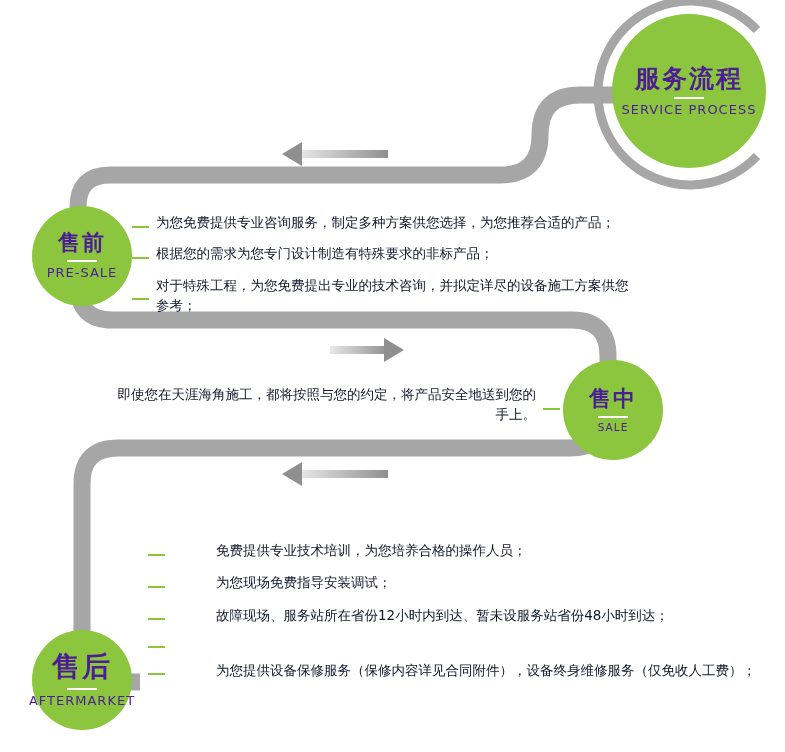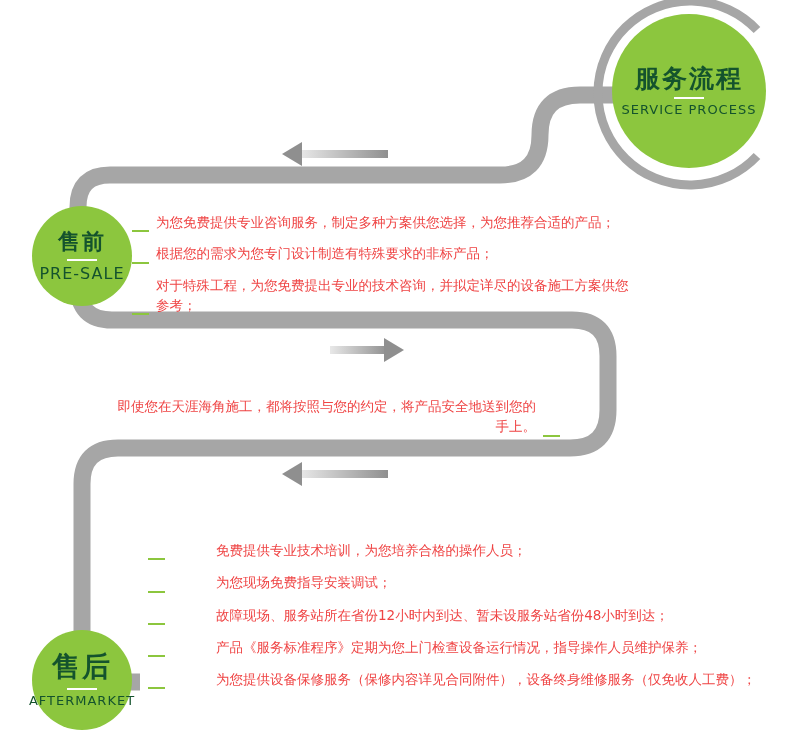--- a/index.html
+++ b/index.html
@@ -23,21 +23,21 @@
     top: 0;
     width: 785px;
     height: 752px;
   }
 
   
   .badge {
     position: absolute;
     border-radius: 50%;
     background: #8cc63e;
-    color: #14532d;
+    color: #4c1d95;
     display: flex;
     flex-direction: column;
     align-items: center;
     justify-content: center;
     text-align: center;
     box-sizing: border-box;
   }
   .badge .cn {
     font-weight: bold;
     letter-spacing: 2px;
@@ -65,21 +65,21 @@
   #badge-header .cn { font-size: 25px; }
   #badge-header .en { font-size: 13px; }
 
   #badge-presale {
     left: 32px;
     top: 206px;
     width: 100px;
     height: 100px;
   }
   #badge-presale .cn { font-size: 22px; }
-  #badge-presale .en { font-size: 16px; }
+  #badge-presale .en { font-size: 13px; }
 
   #badge-sale {
     left: 563px;
     top: 360px;
     width: 100px;
     height: 100px;
   }
   #badge-sale .cn { font-size: 22px; }
   #badge-sale .en { font-size: 10.5px; }
 
@@ -91,24 +91,24 @@
   }
   #badge-aftermarket .cn { font-size: 28px; }
   #badge-aftermarket .en { font-size: 13px; }
 
   
   .group {
     position: absolute;
   }
   .line-row {
     display: flex;
-    align-items: flex-end;
+    align-items: center;
     margin-bottom: 11px;
     font-size: 13.5px;
-    color: #ef4444;
+    color: #0f172a;
     line-height: 1.5;
   }
   .line-row:last-child { margin-bottom: 0; }
   .tick {
     flex: 0 0 auto;
     width: 17px;
     height: 2px;
     background: #8cc63e;
     margin-top: 9px;
     margin-right: 7px;
@@ -128,21 +128,21 @@
   
   #group-presale {
     left: 132px;
     top: 212px;
     width: 500px;
   }
 
   
   #group-sale {
     left: 110px;
-    top: 396px;
+    top: 384px;
     width: 450px;
   }
   #group-sale .line-row {
     justify-content: flex-end;
   }
   #group-sale .line-text {
     text-align: right;
   }
 
   
@@ -234,20 +234,25 @@
     <div class="line-row">
       <span class="tick"></span>
       <span class="line-text">根据您的需求为您专门设计制造有特殊要求的非标产品；</span>
     </div>
     <div class="line-row">
       <span class="tick"></span>
       <span class="line-text">对于特殊工程，为您免费提出专业的技术咨询，并拟定详尽的设备施工方案供您参考；</span>
     </div>
   </div>
 
+  <div class="badge" id="badge-sale">
+    <span class="cn">售中</span>
+    <span class="divider"></span>
+    <span class="en">SALE</span>
+  </div>
 
   <div class="group" id="group-sale">
     <div class="line-row">
       <span class="line-text">即使您在天涯海角施工，都将按照与您的约定，将产品安全地送到您的手上。</span>
       <span class="tick-right"></span>
     </div>
   </div>
 
   <div class="badge" id="badge-aftermarket">
     <span class="cn">售后</span>
@@ -263,21 +268,20 @@
     <div class="line-row">
       <span class="tick"></span>
       <span class="line-text">为您现场免费指导安装调试；</span>
     </div>
     <div class="line-row">
       <span class="tick"></span>
       <span class="line-text">故障现场、服务站所在省份12小时内到达、暂未设服务站省份48小时到达；</span>
     </div>
     <div class="line-row">
       <span class="tick"></span>
-      <span class="line-text">产品《服务标准程序》定期为您上门检查设备运行情况，指导操作人员维护保养；</span>
     </div>
     <div class="line-row">
       <span class="tick"></span>
       <span class="line-text">为您提供设备保修服务（保修内容详见合同附件），设备终身维修服务（仅免收人工费）；</span>
     </div>
 
   </div>
 
 </div>
 

